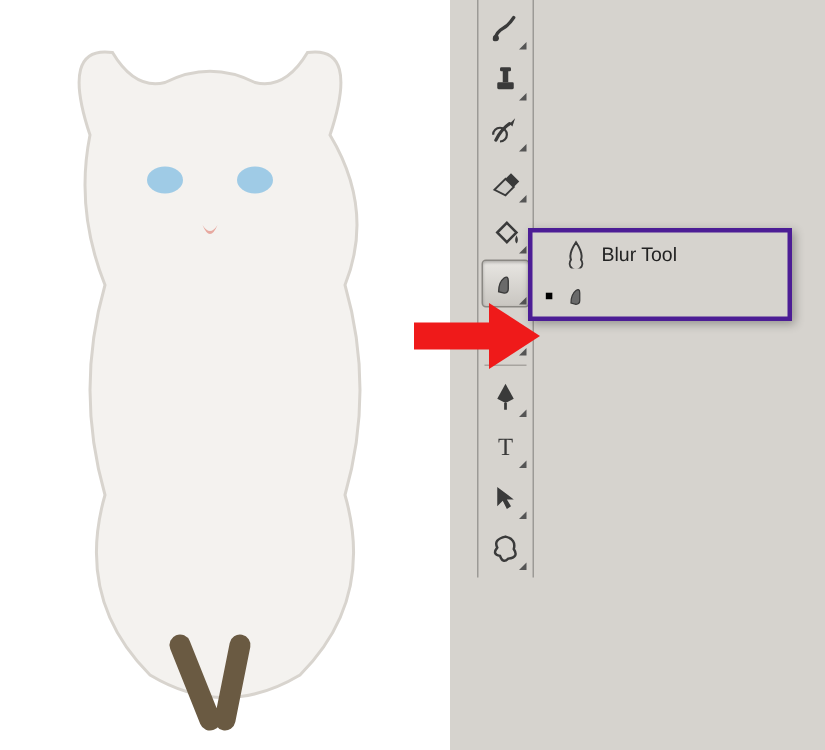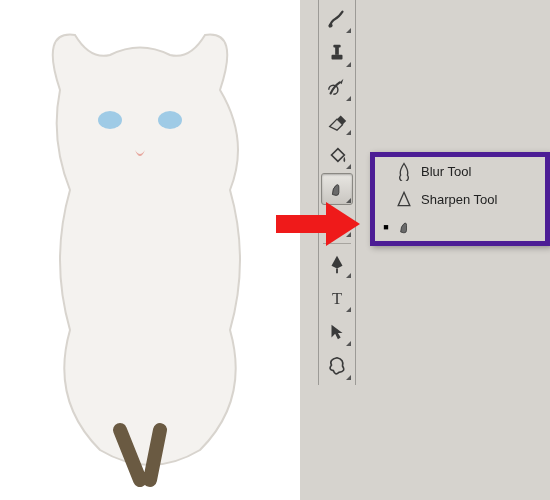--- a/index.html
+++ b/index.html
@@ -10,21 +10,21 @@
   
   .workspace-bg{position:absolute;left:300px;top:0;width:250px;height:500px;background:#d6d3ce}
   
   .toolbar{position:absolute;left:318px;top:0;width:36px;background:#d6d3ce;border-left:1px solid #9c9a96;border-right:1px solid #9c9a96;padding:2px 0;display:flex;flex-direction:column;align-items:center}
   .tool-btn{width:30px;height:30px;margin:1px 0;display:flex;align-items:center;justify-content:center;border:1px solid transparent;border-radius:3px;position:relative;color:#3a3a3a}
   .tool-btn.selected{background:linear-gradient(#e8e6e2,#c9c6c1);border:1px solid #8a8883;box-shadow:inset 0 1px 2px rgba(0,0,0,.25)}
   .tool-btn svg{width:22px;height:22px}
   .tool-btn .tri{position:absolute;right:1px;bottom:1px;width:0;height:0;border-left:5px solid transparent;border-bottom:5px solid #555}
   .divider{width:28px;height:1px;background:#a7a49f;margin:3px 0}
   
-  .flyout{position:absolute;left:370px;top:152px;width:170px;background:#d6d3ce;border:5px solid #4c1d95;box-shadow:2px 2px 6px rgba(0,0,0,.3)}
+  .flyout{position:absolute;left:352px;top:152px;width:170px;background:#d6d3ce;border:3px solid #4c1d95;box-shadow:2px 2px 6px rgba(0,0,0,.3)}
   .fly-item{display:flex;align-items:center;height:28px;padding:0 6px;color:#222}
   .fly-item .mark{width:10px;text-align:center;font-size:9px;color:#000}
   .fly-item .ico{width:26px;display:flex;align-items:center;justify-content:center}
   .fly-item .ico svg{width:20px;height:20px}
   .fly-item .lbl{flex:1;padding-left:4px}
   
   .arrow{position:absolute;left:276px;top:202px;width:90px;height:44px}
   .arrow .shaft{position:absolute;left:0;top:13px;width:52px;height:18px;background:#ef1a1a}
   .arrow .head{position:absolute;left:50px;top:0;width:0;height:0;border-top:22px solid transparent;border-bottom:22px solid transparent;border-left:34px solid #ef1a1a}
 </style>
@@ -127,29 +127,20 @@
     <div class="fly-item">
       <span class="mark"></span>
       <span class="ico">
         <svg viewBox="0 0 24 24">
             <path d="M12 3 Q18 12 16 17 A5 5 0 1 1 8 17 Q6 12 12 3 Z" fill="none" stroke="#3a3a3a" stroke-width="1.6"></path>
           </svg>
       </span>
       <span class="lbl">Blur Tool</span>
     </div>
     <div class="fly-item">
-      <span class="mark"></span>
-      <span class="ico">
-        <svg viewBox="0 0 24 24">
-            <path d="M12 4 L19 20 L5 20 Z" fill="none" stroke="#3a3a3a" stroke-width="1.6"></path>
-          </svg>
-      </span>
-      <span class="lbl">Sharpen Tool</span>
-    </div>
-    <div class="fly-item">
       <span class="mark">■</span>
       <span class="ico">
         <svg viewBox="0 0 24 24">
             <path d="M8 18 Q8 11 12 8 Q15 6 15 10 L15 16 Q15 19 12 19 Z" fill="#6a6a6a" stroke="#3a3a3a" stroke-width="1"></path>
           </svg>
       </span>
     </div>
   </div>
 
   <div class="arrow">

